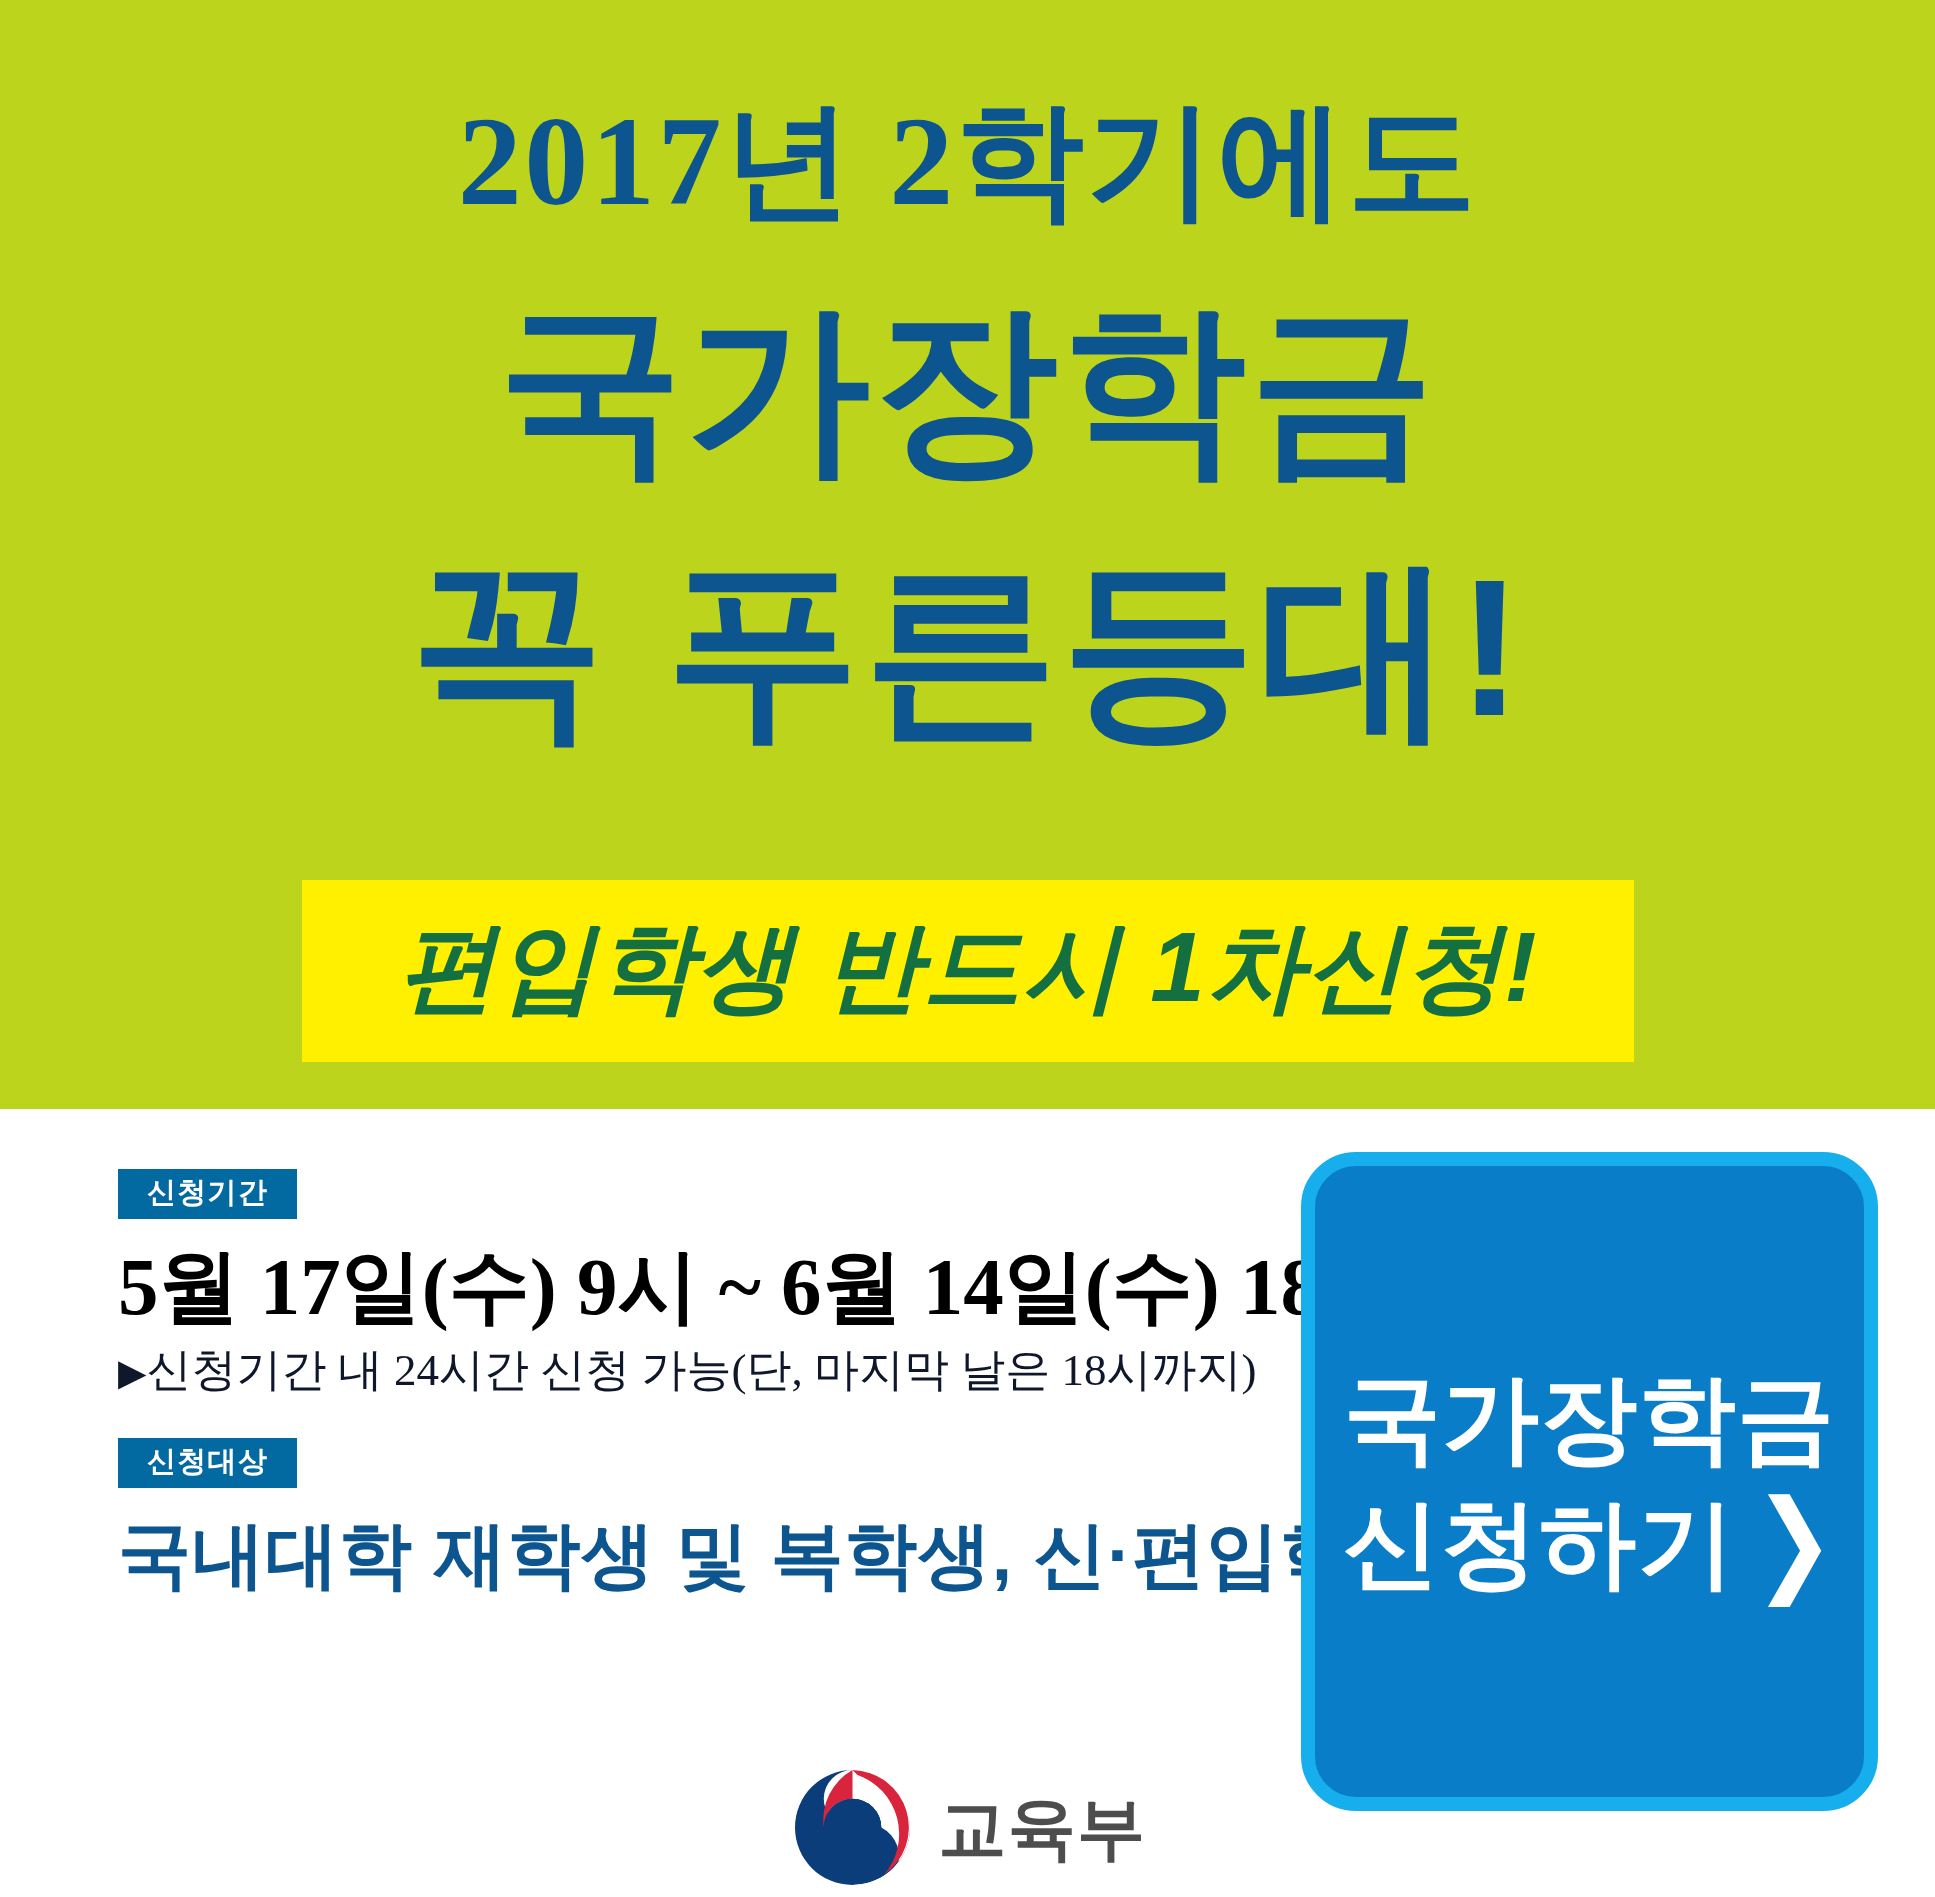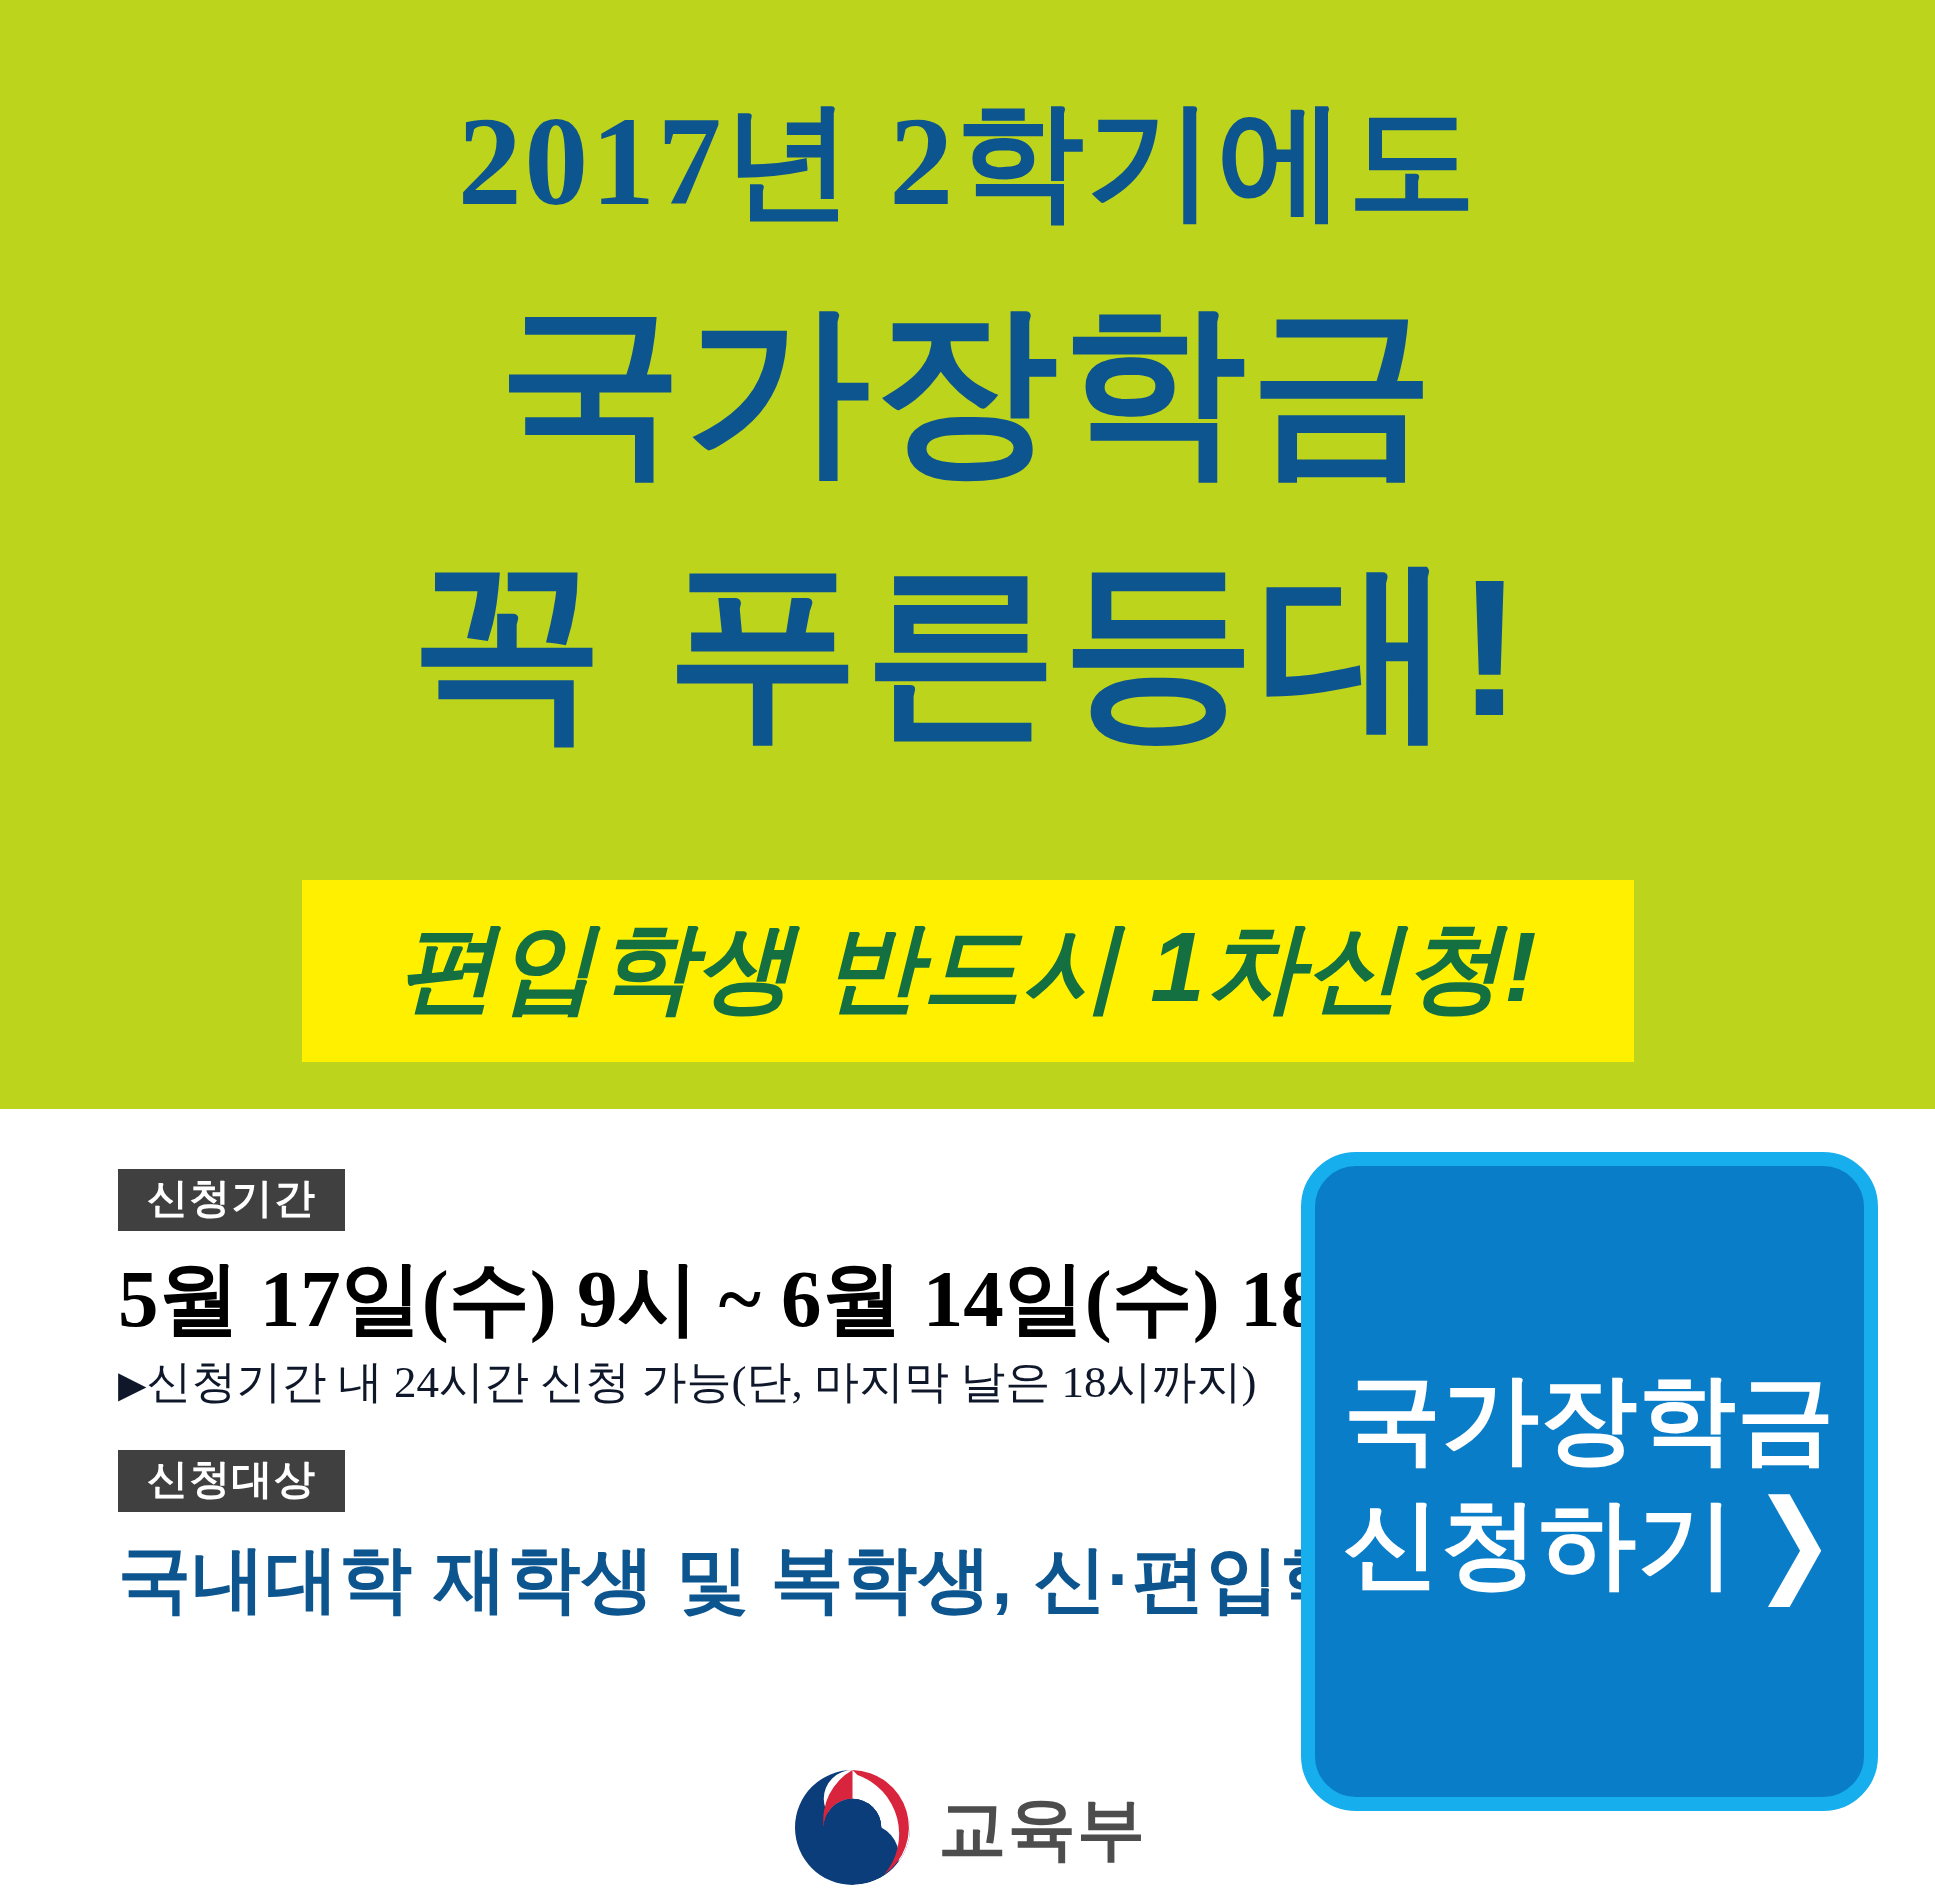--- a/index.html
+++ b/index.html
@@ -92,24 +92,24 @@
   }
 
   .info-left {
     position:absolute;
     left:118px; top:60px;
     width:1154px;
   }
 
   .label-badge {
     display:inline-block;
-    background:#404040;
+    background:#0369a1;
     color:#ffffff;
     font-family:"Liberation Sans","DejaVu Sans",sans-serif;
-    font-size:41px;
+    font-size:29px;
     font-weight:700;
     letter-spacing:1.3px;
     padding:9.2px 29px 11.8px 29px;
     line-height:1;
     white-space:nowrap;
   }
 
   .period-value {
     margin-top:26px;
     font-family:"Liberation Serif","DejaVu Serif",serif;

